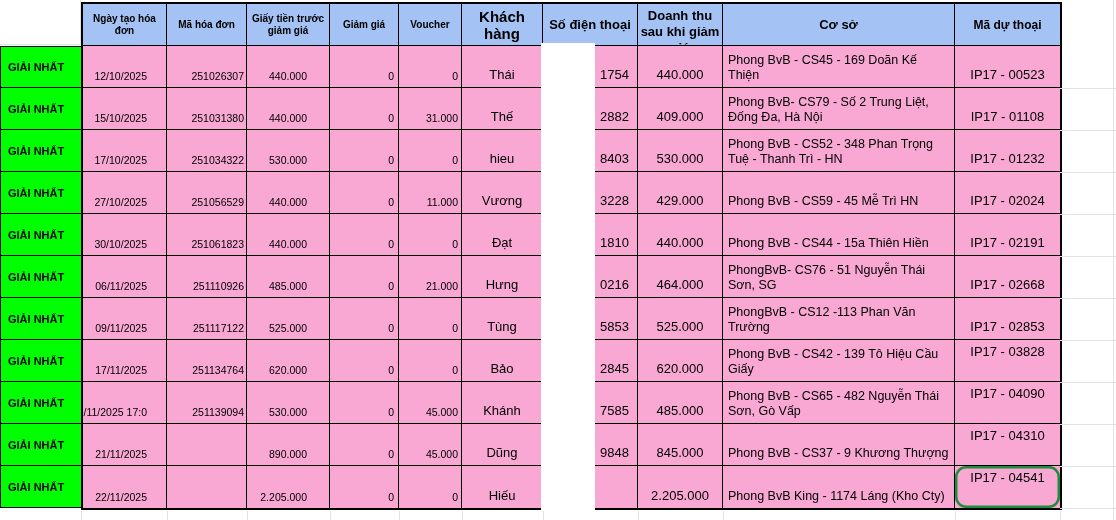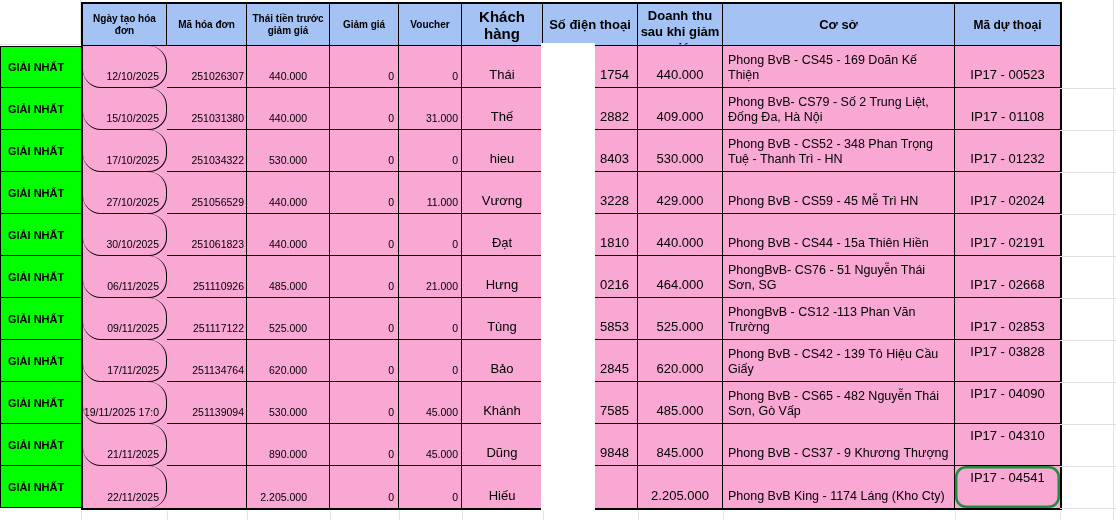--- a/index.html
+++ b/index.html
@@ -40,21 +40,21 @@
     font-size:10px;line-height:12px;
   }
   .hd-customer{font-size:15px;line-height:17px;}
   .hd-phone,.hd-coso{font-size:13px;line-height:15px;}
   .hd-revenue{font-size:13px;line-height:16px;align-items:flex-start;padding-top:4px;}
   .hd-prize{font-size:12px;line-height:14px;padding:0 14px;}
 
   
   .dc{align-items:flex-end;padding-bottom:5px;font-size:10.5px;white-space:nowrap;}
   .c-date,.c-invoice,.c-total,.c-discount,.c-voucher,.c-phone{justify-content:flex-end;}
-  .c-date{padding-right:7px;border-radius:18px;}
+  .c-date{padding-right:19px;}
   .c-invoice{padding-right:2px;}
   .c-total{padding-right:22px;}
   .c-discount{padding-right:4px;}
   .c-voucher{padding-right:3px;}
   .c-customer{justify-content:center;font-size:13px;}
   .c-phone{font-size:13px;padding-right:8px;}
   .c-revenue{justify-content:center;font-size:13px;}
   .c-coso{font-size:12.5px;line-height:15px;padding:2px 4px 4px 5px;white-space:normal;text-align:left;align-items:flex-end;}
   .c-prize{justify-content:center;font-size:13px;}
   .c-prize.top{align-items:flex-start;padding-top:4px;}
@@ -92,21 +92,21 @@
       <div class="green-cell">GIẢI NHẤT</div>
       <div class="green-cell">GIẢI NHẤT</div>
       <div class="green-cell">GIẢI NHẤT</div>
       <div class="green-cell">GIẢI NHẤT</div>
       <div class="green-cell">GIẢI NHẤT</div>
     </div>
 
   <div class="main-table" id="grid">
     <div class="cell hd hd-date">Ngày tạo hóa đơn</div>
     <div class="cell hd hd-invoice">Mã hóa đơn</div>
-    <div class="cell hd hd-total">Thái tiền trước giảm giá</div>
+    <div class="cell hd hd-total">Giấy tiền trước giảm giá</div>
     <div class="cell hd hd-discount">Giảm giá</div>
     <div class="cell hd hd-voucher">Voucher</div>
     <div class="cell hd hd-customer">Khách hàng</div>
     <div class="cell hd hd-phone">Số điện thoại</div>
     <div class="cell hd hd-revenue">Doanh thu sau khi giảm giá</div>
     <div class="cell hd hd-coso">Cơ sở</div>
     <div class="cell hd hd-prize">Mã dự thoại</div>
 
   <div class="cell dc c-date">12/10/2025</div>
   <div class="cell dc c-invoice">251026307</div>

